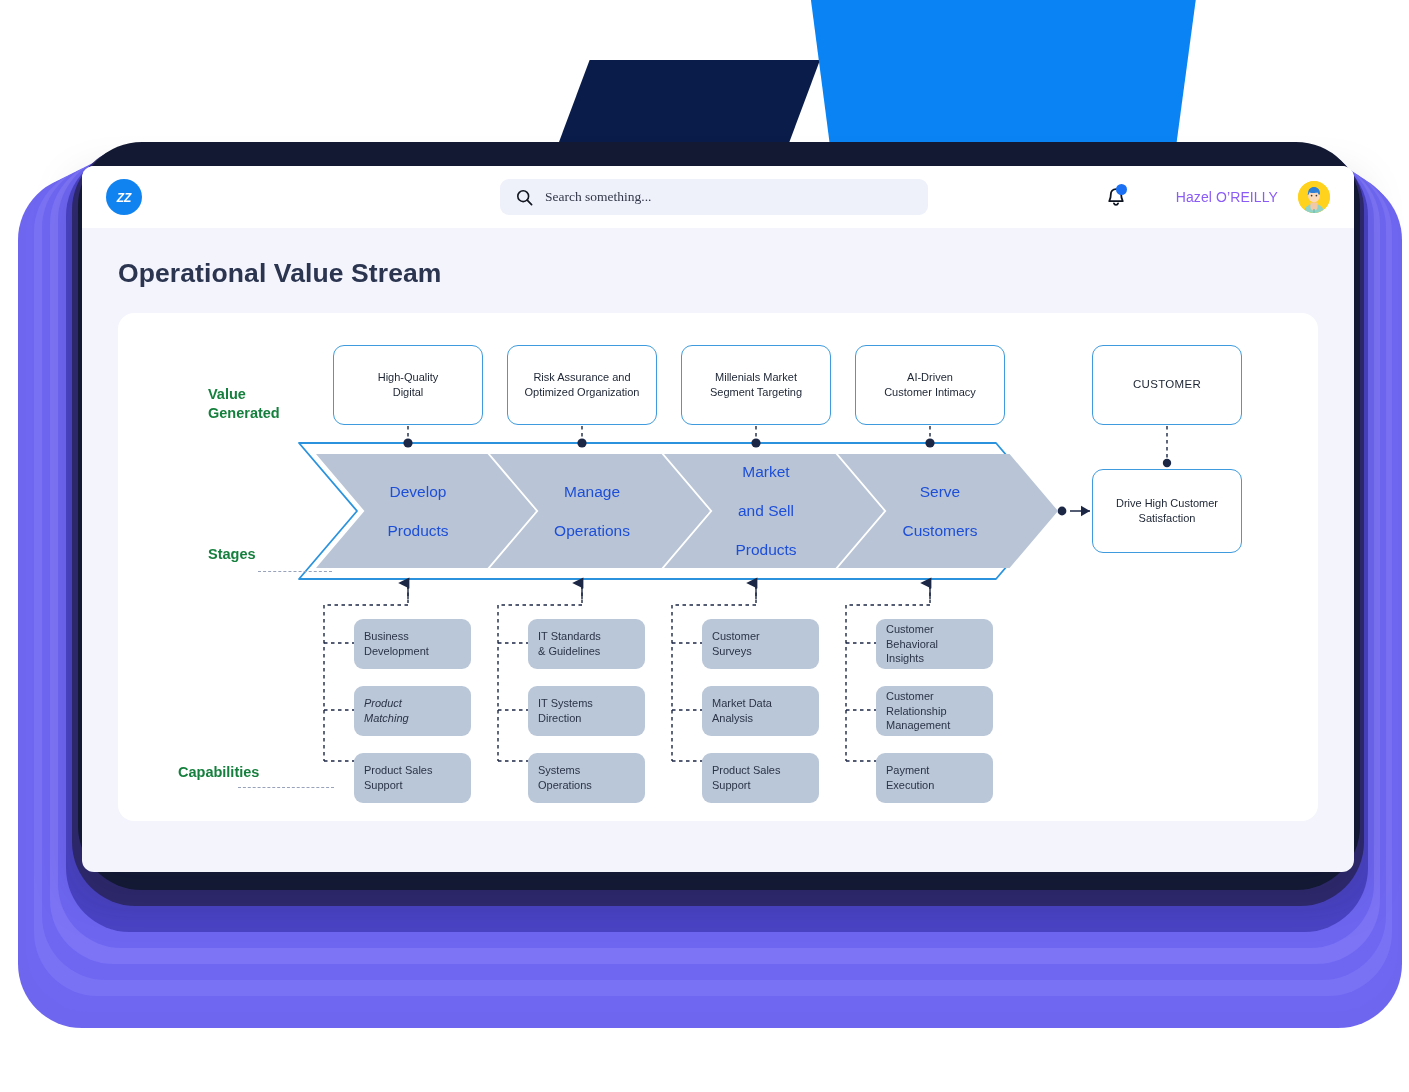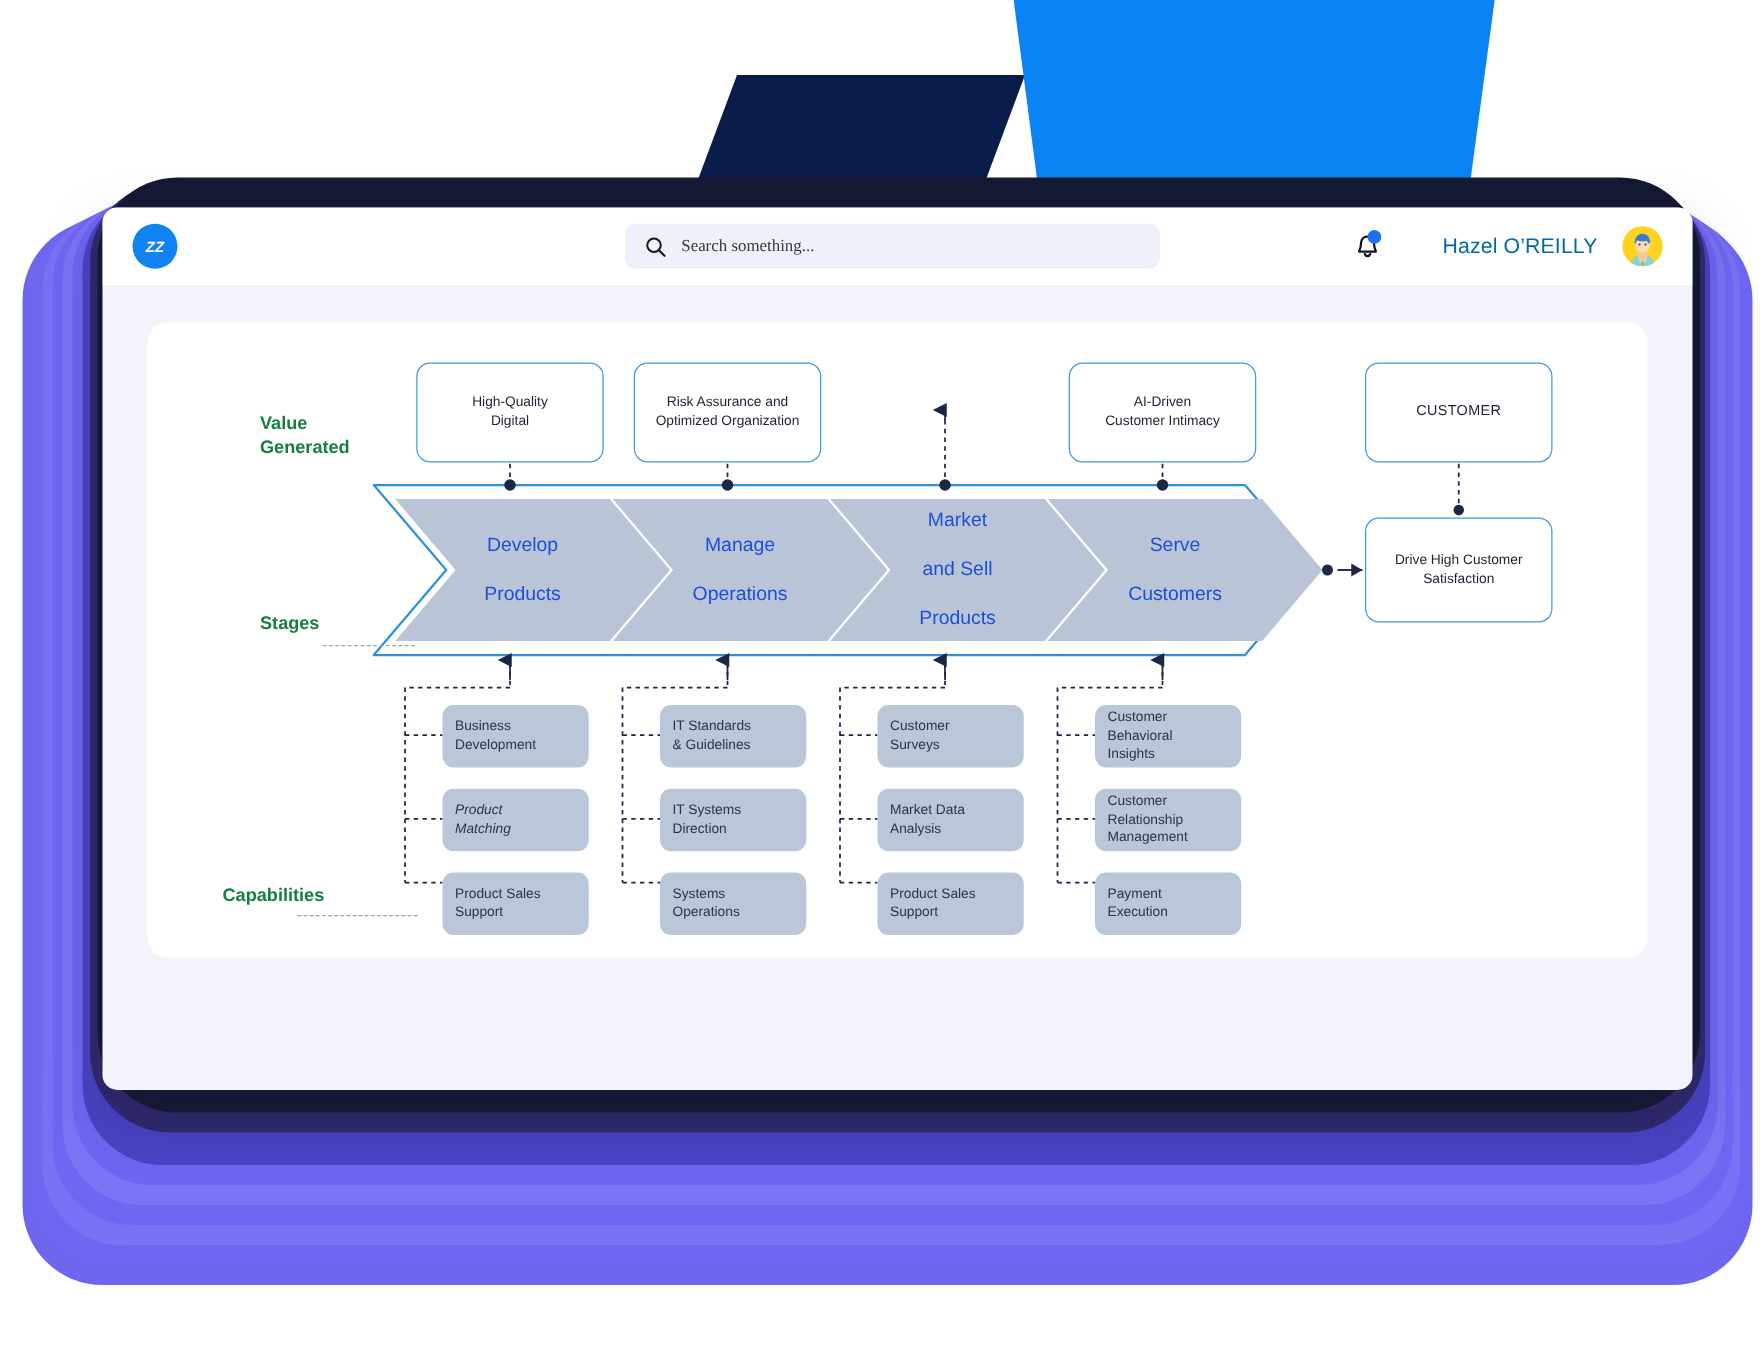--- a/index.html
+++ b/index.html
@@ -68,21 +68,21 @@
   .search-field::placeholder { color:#23293a; opacity:.92; }
 
   .topbar-right {
     margin-left:auto; display:flex; align-items:center; gap:20px;
   }
   .bell { position:relative; width:26px; height:28px; display:flex; align-items:center; justify-content:center; }
   .bell-dot {
     position:absolute; right:2px; top:1px; width:11px; height:11px;
     border-radius:50%; background:#1a6ff2;
   }
-  .user-name { font-size:17px; color:#0369a1; letter-spacing:.1px; white-space:nowrap;margin-left:27px; }
+  .user-name { font-size:14px; color:#8b5cf6; letter-spacing:.1px; white-space:nowrap;margin-left:27px; }
   .avatar {
     width:32px; height:32px; border-radius:50%; background:#ffd21e;
     overflow:hidden; position:relative; flex:0 0 auto;
   }
 
   
   .card-body { padding:30px 36px 0 36px; }
   .page-title {
     font-size:26.5px; font-weight:700; color:#2b3550; letter-spacing:.1px;
     margin-bottom:24px;
@@ -192,20 +192,21 @@
             <path d="M10 12.4c0-4 2.7-6.4 6-6.4s6 2.4 6 6.4c0 .9-.4 1.4-.9 1.4-.7 0-1-1.4-1.5-2.3-1.8.6-6.2.9-8.1-.3-.4.9-.6 2.6-1.3 2.6-.5 0-.9-.5-.2-1.4z" fill="#2f7fd6"></path>
             <circle cx="13.6" cy="14.6" r=".85" fill="#3a3a3a"></circle>
             <circle cx="18.4" cy="14.6" r=".85" fill="#3a3a3a"></circle>
             <path d="M16 28v4" stroke="#6fc0b4" stroke-width="1.4"></path>
           </svg>
         </div>
       </div>
     </div>
 
     <div class="card-body">
+      <div class="page-title">Operational Value Stream</div>
 
       <div class="panel">
         <div class="diagram">
 
           <svg width="1200" height="508">
             <defs>
               <marker id="tri-up" markerWidth="10" markerHeight="10" refX="5" refY="8" orient="auto">
                 <path d="M1 9 L5 1 L9 9 Z" fill="#1c2746"></path>
               </marker>
               <marker id="tri-right" markerWidth="9" markerHeight="9" refX="7" refY="4.5" orient="auto">
@@ -313,20 +314,26 @@
               <span>Risk Assurance and</span><br>
               <span>Optimized Organization</span>
             </div>
           </div>
           <div class="vbox" style="left:215px; top:32px; width:150px; height:80px;">
             <div>
               <span>High-Quality</span><br>
               <span>Digital</span>
             </div>
           </div>
+          <div class="vbox" style="left:563px; top:32px; width:150px; height:80px;">
+            <div>
+              <span>Millenials Market</span><br>
+              <span>Segment Targeting</span>
+            </div>
+          </div>
           <div class="vbox" style="left:737px; top:32px; width:150px; height:80px;">
             <div>
               <span>AI-Driven</span><br>
               <span>Customer Intimacy</span>
             </div>
           </div>
 
           <div class="vbox customer" style="left:974px; top:32px; width:150px; height:80px;">CUSTOMER</div>
 
           <div class="vbox" style="left:974px; top:156px; width:150px; height:84px;">

